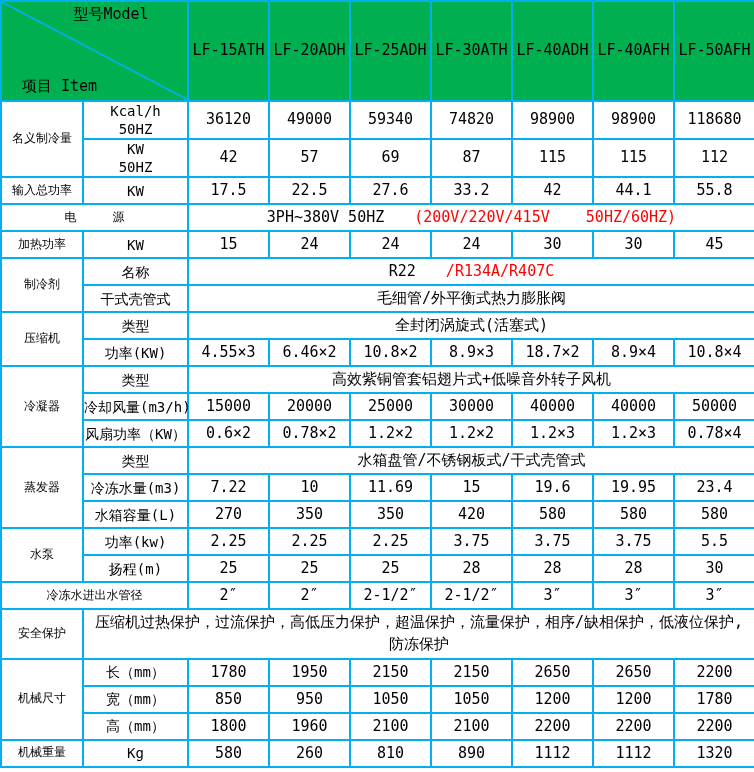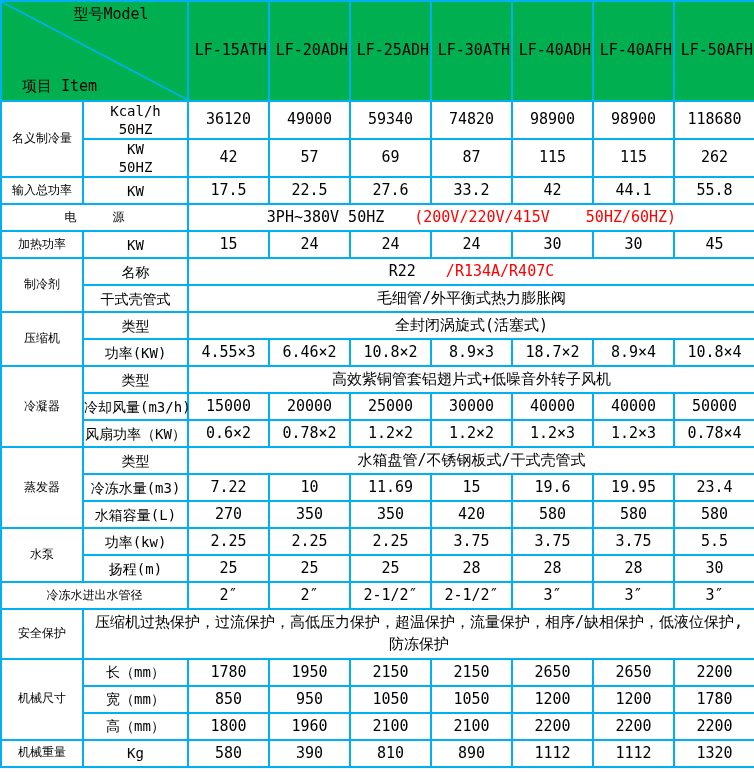--- a/index.html
+++ b/index.html
@@ -28,21 +28,20 @@
     font-size:15px;
     font-weight:normal;
     padding:1px 1px;
     height:27px;
     line-height:1.3;
   }
   thead th{
     background:var(--green);
     height:43px;
     font-size:15px;
-    text-align:right;
   }
   .corner{
     position:relative;
     padding:0;
   }
   .corner svg{
     position:absolute;
     left:0;top:0;
     width:100%;height:100%;
     display:block;
@@ -113,21 +112,21 @@
       </tr>
       <tr>
         <td class="sub">KW
 50HZ</td>
         <td class="val">42</td>
         <td class="val">57</td>
         <td class="val">69</td>
         <td class="val">87</td>
         <td class="val">115</td>
         <td class="val">115</td>
-        <td class="val">262</td>
+        <td class="val">112</td>
       </tr>
       <tr>
         <td class="cat">输入总功率</td>
         <td class="sub">KW</td>
         <td class="val">17.5</td>
         <td class="val">22.5</td>
         <td class="val">27.6</td>
         <td class="val">33.2</td>
         <td class="val">42</td>
         <td class="val">44.1</td>
@@ -285,21 +284,21 @@
         <td class="val">2100</td>
         <td class="val">2100</td>
         <td class="val">2200</td>
         <td class="val">2200</td>
         <td class="val">2200</td>
       </tr>
       <tr>
         <td class="cat">机械重量</td>
         <td class="sub">Kg</td>
         <td class="val">580</td>
-        <td class="val">390</td>
+        <td class="val">260</td>
         <td class="val">810</td>
         <td class="val">890</td>
         <td class="val">1112</td>
         <td class="val">1112</td>
         <td class="val">1320</td>
       </tr>
     </tbody>
 </table>
 
 </body></html>

